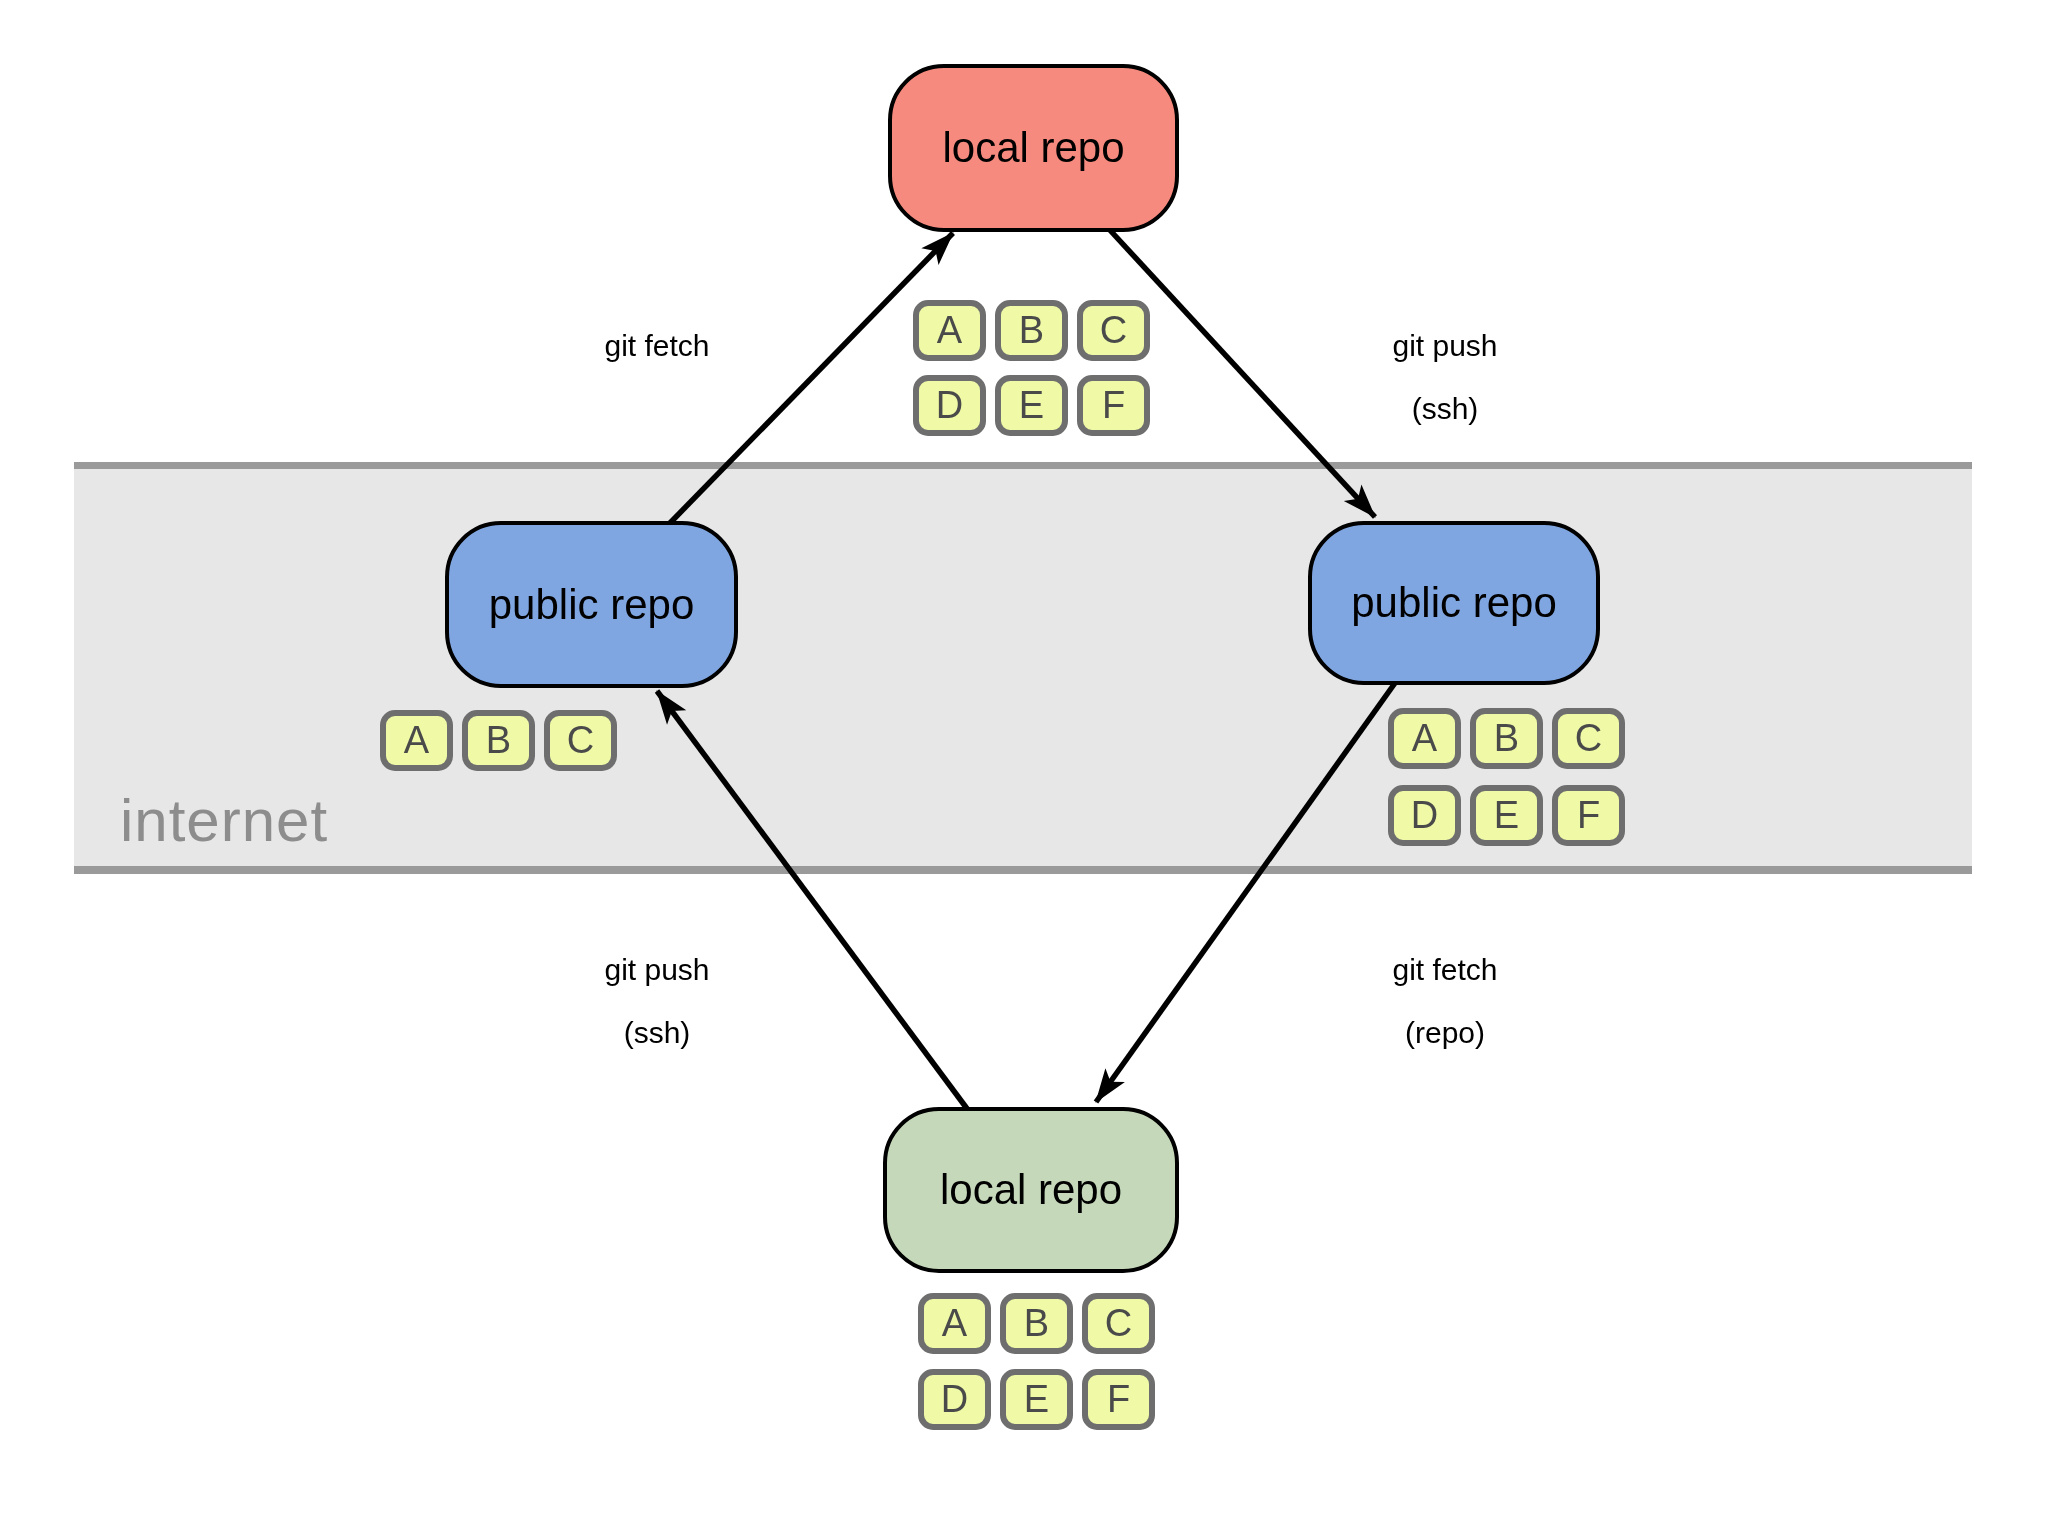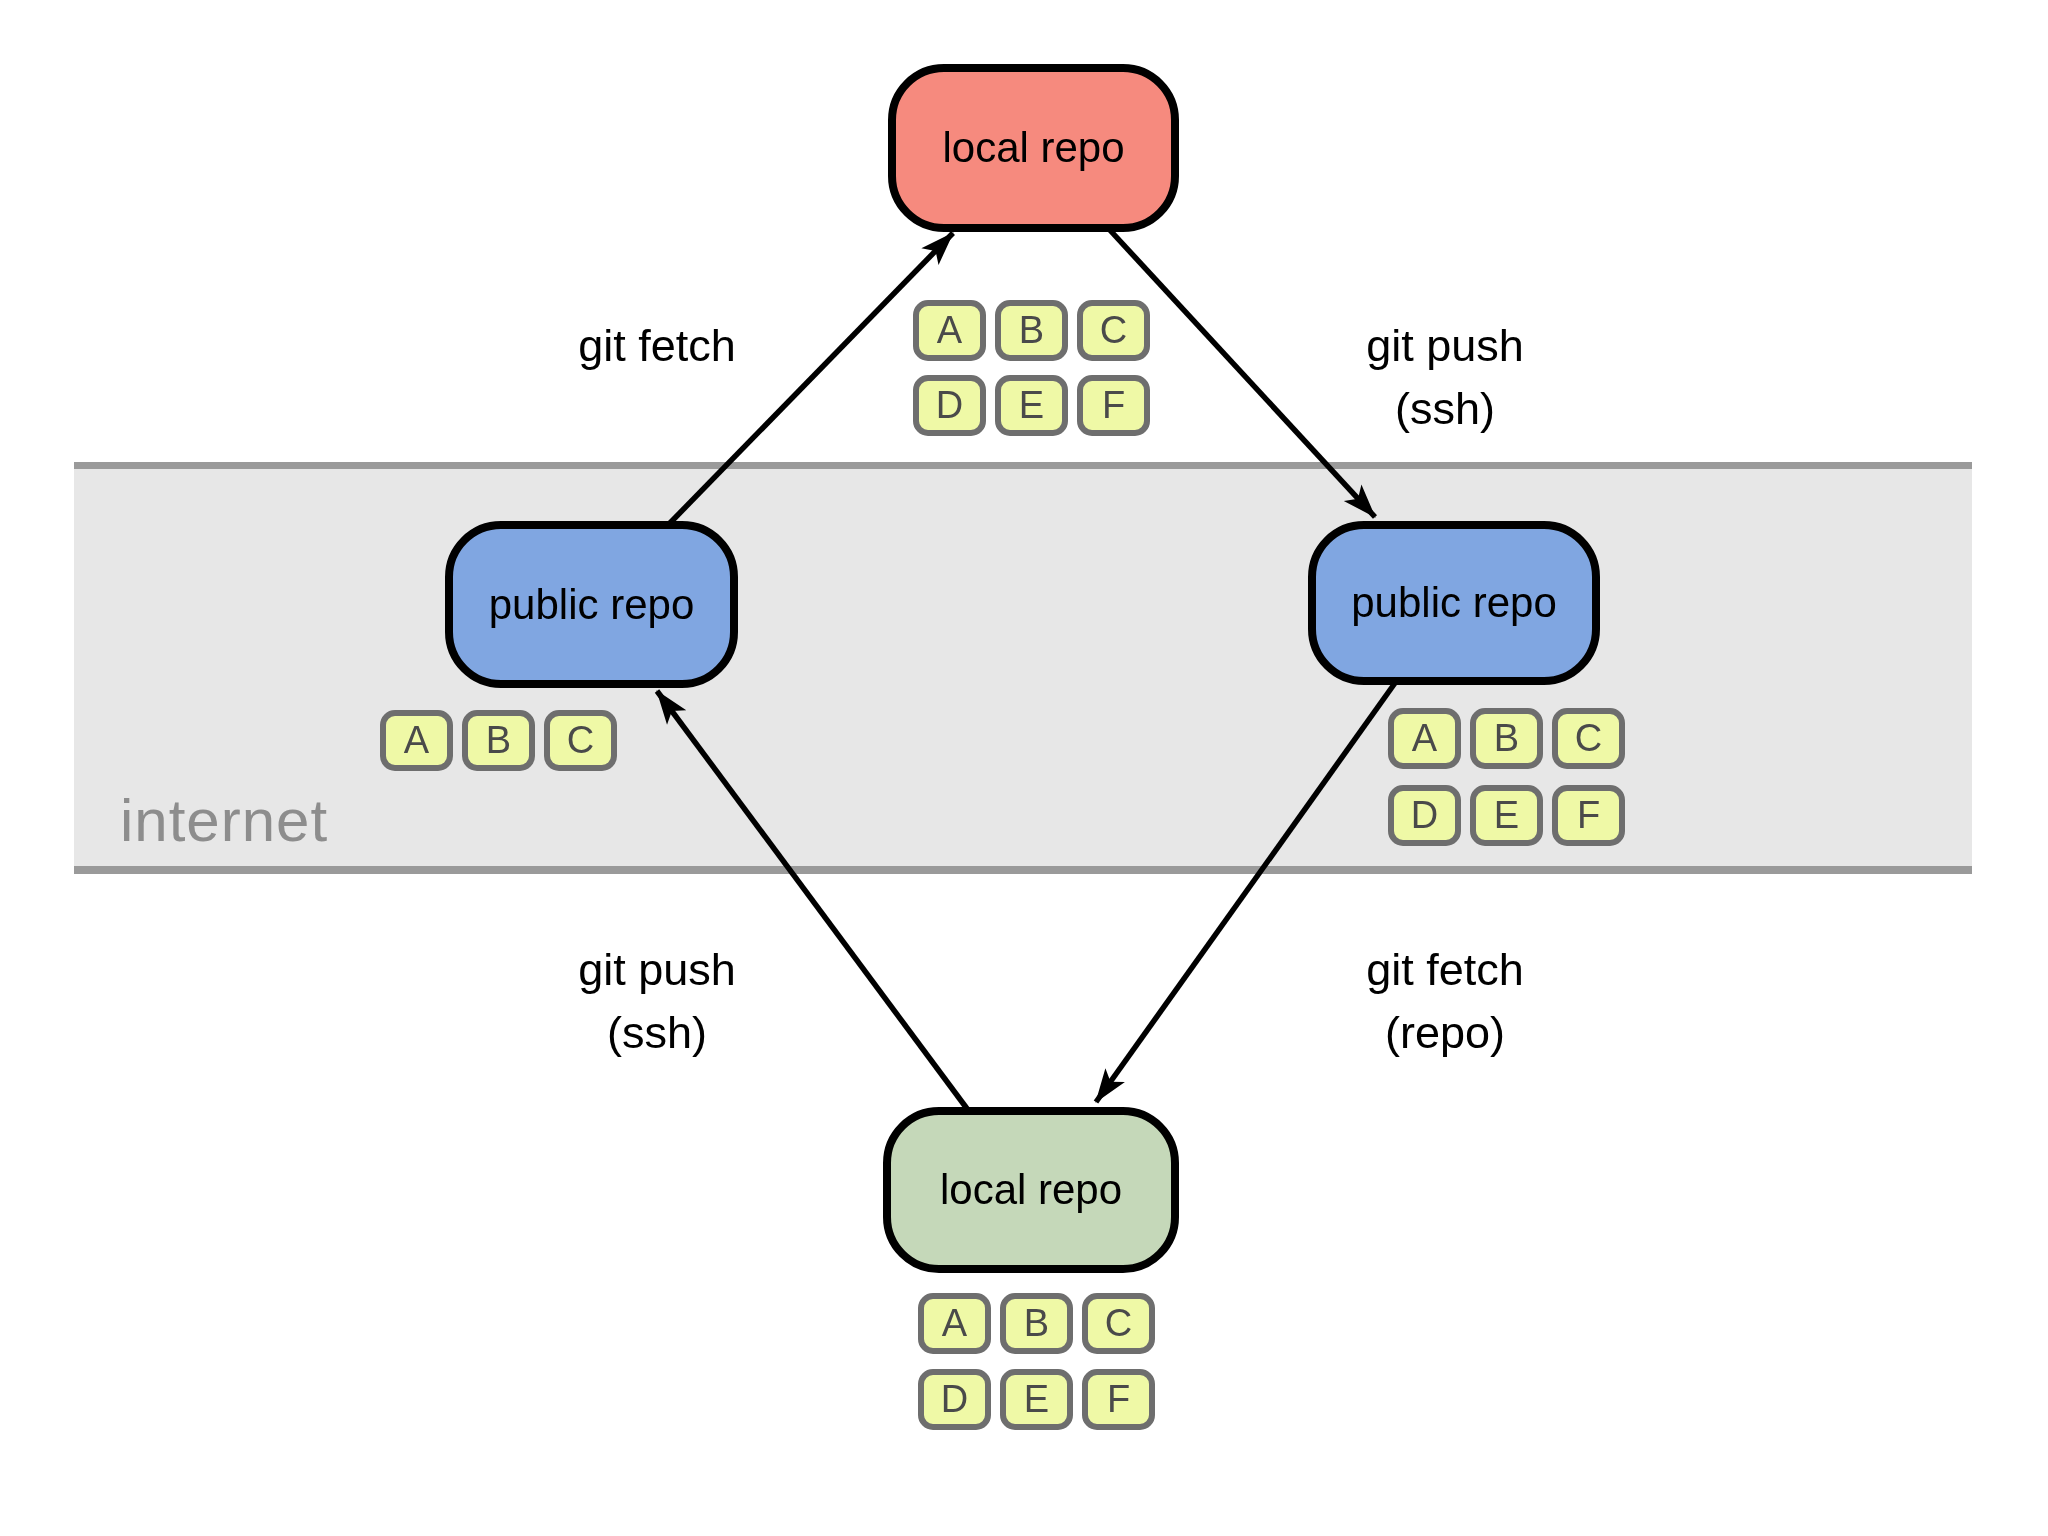--- a/index.html
+++ b/index.html
@@ -38,21 +38,21 @@
   }
   svg.arrows {
     position: absolute;
     left: 0;
     top: 0;
     z-index: 3;
   }
   .node {
     position: absolute;
     box-sizing: border-box;
-    border: 8px solid #000000;
+    border: 4px solid #000000;
     border-radius: 56px;
     display: flex;
     align-items: center;
     justify-content: center;
     font-size: 42px;
     color: #000000;
     z-index: 4;
   }
   .node.top-local    { left: 888px;  top: 64px;   width: 291px; height: 168px; background: #f68a7e; }
   .node.left-public  { left: 445px;  top: 521px;  width: 293px; height: 167px; background: #80a6e1; }
@@ -80,21 +80,21 @@
     display: flex;
     align-items: center;
     justify-content: center;
     font-size: 38px;
     color: #4a4a4a;
   }
   .edge-label {
     position: absolute;
     width: 400px;
     text-align: center;
-    font-size: 45px;
+    font-size: 30px;
     line-height: 63px;
     color: #000000;
     z-index: 5;
   }
   .edge-label.fetch-git       { left: 457px;  top: 314px; }
   .edge-label.push-ssh-top    { left: 1245px; top: 314px; }
   .edge-label.push-ssh-bottom { left: 457px;  top: 938px; }
   .edge-label.fetch-http      { left: 1245px; top: 938px; }
   .edge-label span { display: block; }
 </style>

